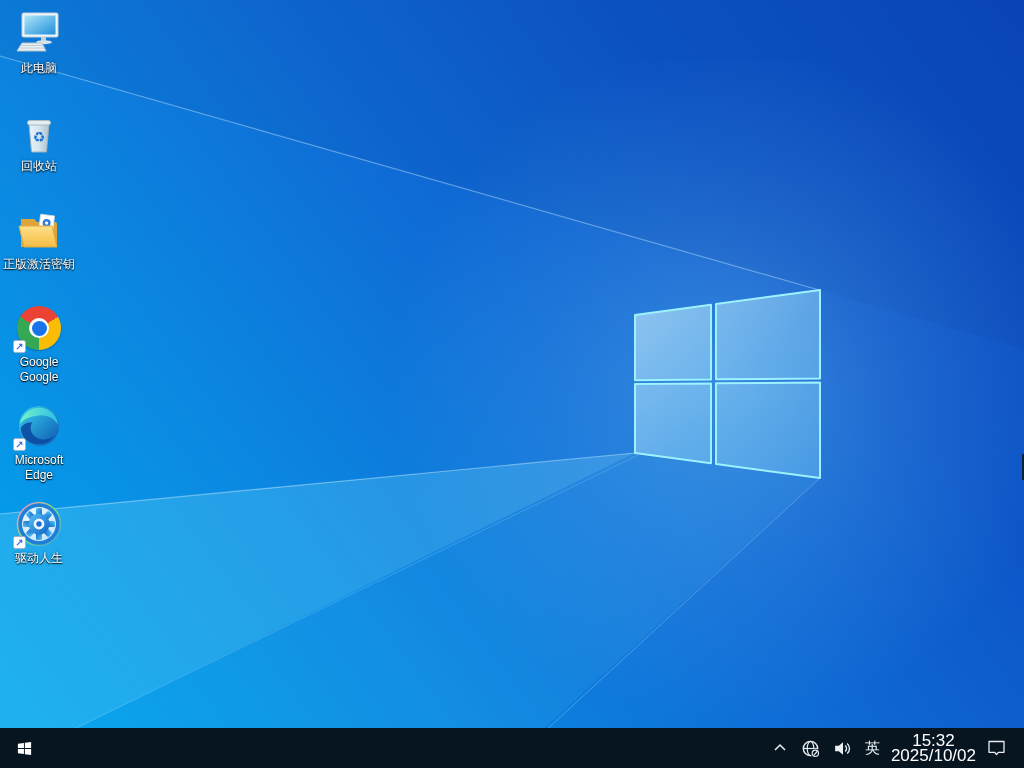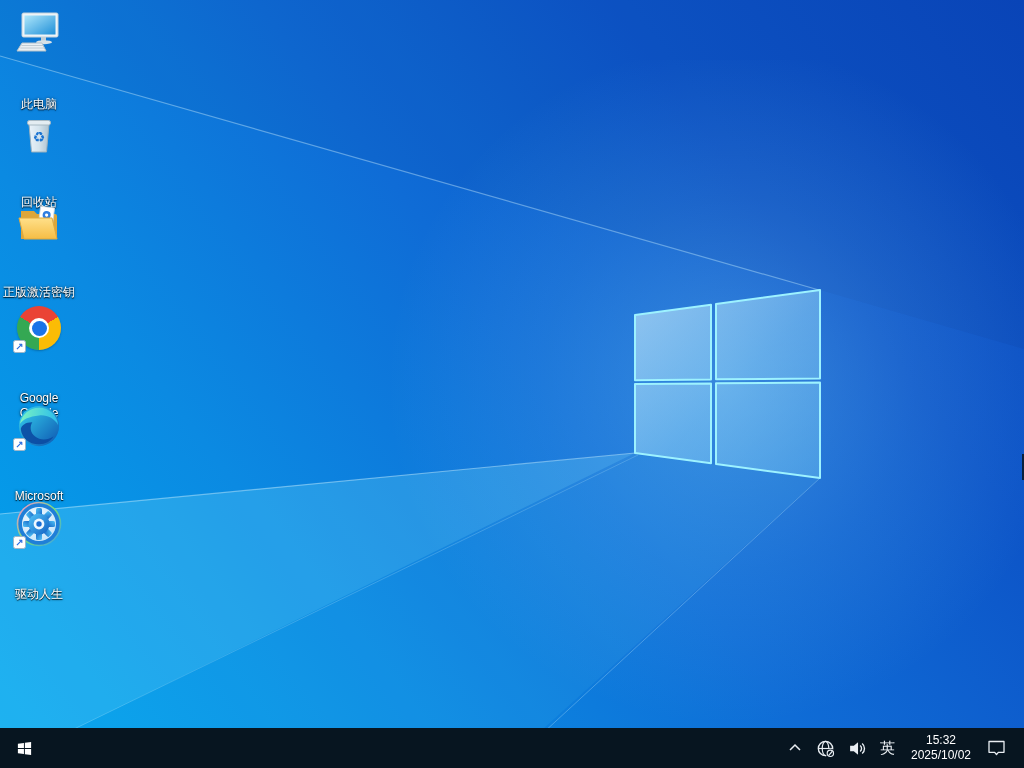--- a/index.html
+++ b/index.html
@@ -8,21 +8,20 @@
     font-family:"Liberation Sans","DejaVu Sans",sans-serif;
     background:#0f6cd6;
   }
   
   .wallpaper{position:absolute;inset:0;width:1024px;height:768px;}
   
   .desk-cell{
     position:absolute;left:2px;width:74px;
     display:flex;flex-direction:column;align-items:center;
     cursor:default;
-    gap:36px;
   }
   .art{position:relative;width:48px;height:48px;display:flex;align-items:center;justify-content:center;}
   .desk-label{
     margin-top:3px;color:#ffffff;font-size:12px;line-height:15px;text-align:center;
     text-shadow:0 1px 1px rgba(0,0,0,.95),0 0 3px rgba(0,0,0,.65);
     max-width:74px;word-break:break-word;
   }
   .shortcut-arrow{
     position:absolute;left:-2px;bottom:-1px;width:13px;height:13px;
     background:#ffffff;border-radius:2.5px;border:1px solid #9fb6c8;
@@ -41,21 +40,21 @@
     position:absolute;left:0;right:0;bottom:0;height:40px;background:#071520;
     display:flex;align-items:center;z-index:10;
   }
   .start-btn{
     width:48px;height:40px;border:none;background:transparent;display:flex;
     align-items:center;justify-content:center;padding:0;cursor:pointer;
   }
   .tray{margin-left:auto;display:flex;align-items:center;gap:9px;padding-right:16px;height:40px;}
   .tray-btn{display:flex;align-items:center;justify-content:center;background:transparent;border:none;padding:2px;cursor:pointer;}
   .ime{color:#eef3f7;font-size:15px;line-height:18px;}
-  .clock{display:flex;flex-direction:column;align-items:center;justify-content:center;color:#ffffff;font-size:12px;line-height:15px;cursor:default;min-width:70px;}
+  .clock{display:flex;flex-direction:column;align-items:center;justify-content:center;color:#ffffff;font-size:17px;line-height:15px;cursor:default;min-width:70px;}
   .edge-sliver{position:absolute;right:0;top:454px;width:2px;height:26px;background:#0a1b2d;opacity:.9;}
 </style>
 </head>
 <body>
 
 <svg class="wallpaper" viewBox="0 0 1024 768" preserveAspectRatio="none" aria-hidden="true">
   <defs>
     <linearGradient id="bgGrad" gradientUnits="userSpaceOnUse" x1="0" y1="768" x2="1024" y2="0">
       <stop offset="0" stop-color="#00a6ee"></stop>
       <stop offset="0.28" stop-color="#0b8ae2"></stop>
@@ -131,21 +130,21 @@
         </linearGradient>
       </defs>
       <polygon points="14,16 34,16 31.5,44 16.5,44" fill="url(#binG)" stroke="#9fb2bd" stroke-width="1" opacity="0.96"></polygon>
       <rect x="12.5" y="12.5" width="23" height="4.5" rx="2" fill="#e4edf2" stroke="#a9bac4" stroke-width="1"></rect>
       <text x="24" y="33.5" font-size="14" text-anchor="middle" fill="#1b74d2" font-family="'DejaVu Sans',sans-serif">♻</text>
     </svg>
   </div>
   <div class="desk-label">回收站</div>
 </div>
 
-<div class="desk-cell" style="top:198px">
+<div class="desk-cell" style="top:206px">
   <div class="art">
     <svg width="48" height="48" viewBox="0 0 48 48">
       <defs>
         <linearGradient id="foldG" x1="0" y1="0" x2="0" y2="1">
           <stop offset="0" stop-color="#ffe08a"></stop>
             <stop offset="1" stop-color="#f5bd45"></stop>
         </linearGradient>
       </defs>
       <path d="M6,13 h13 l3,3 h18 a2,2 0 0 1 2,2 v23 h-36 z" fill="#dda63a"></path>
       <g transform="rotate(7 31 22)">

